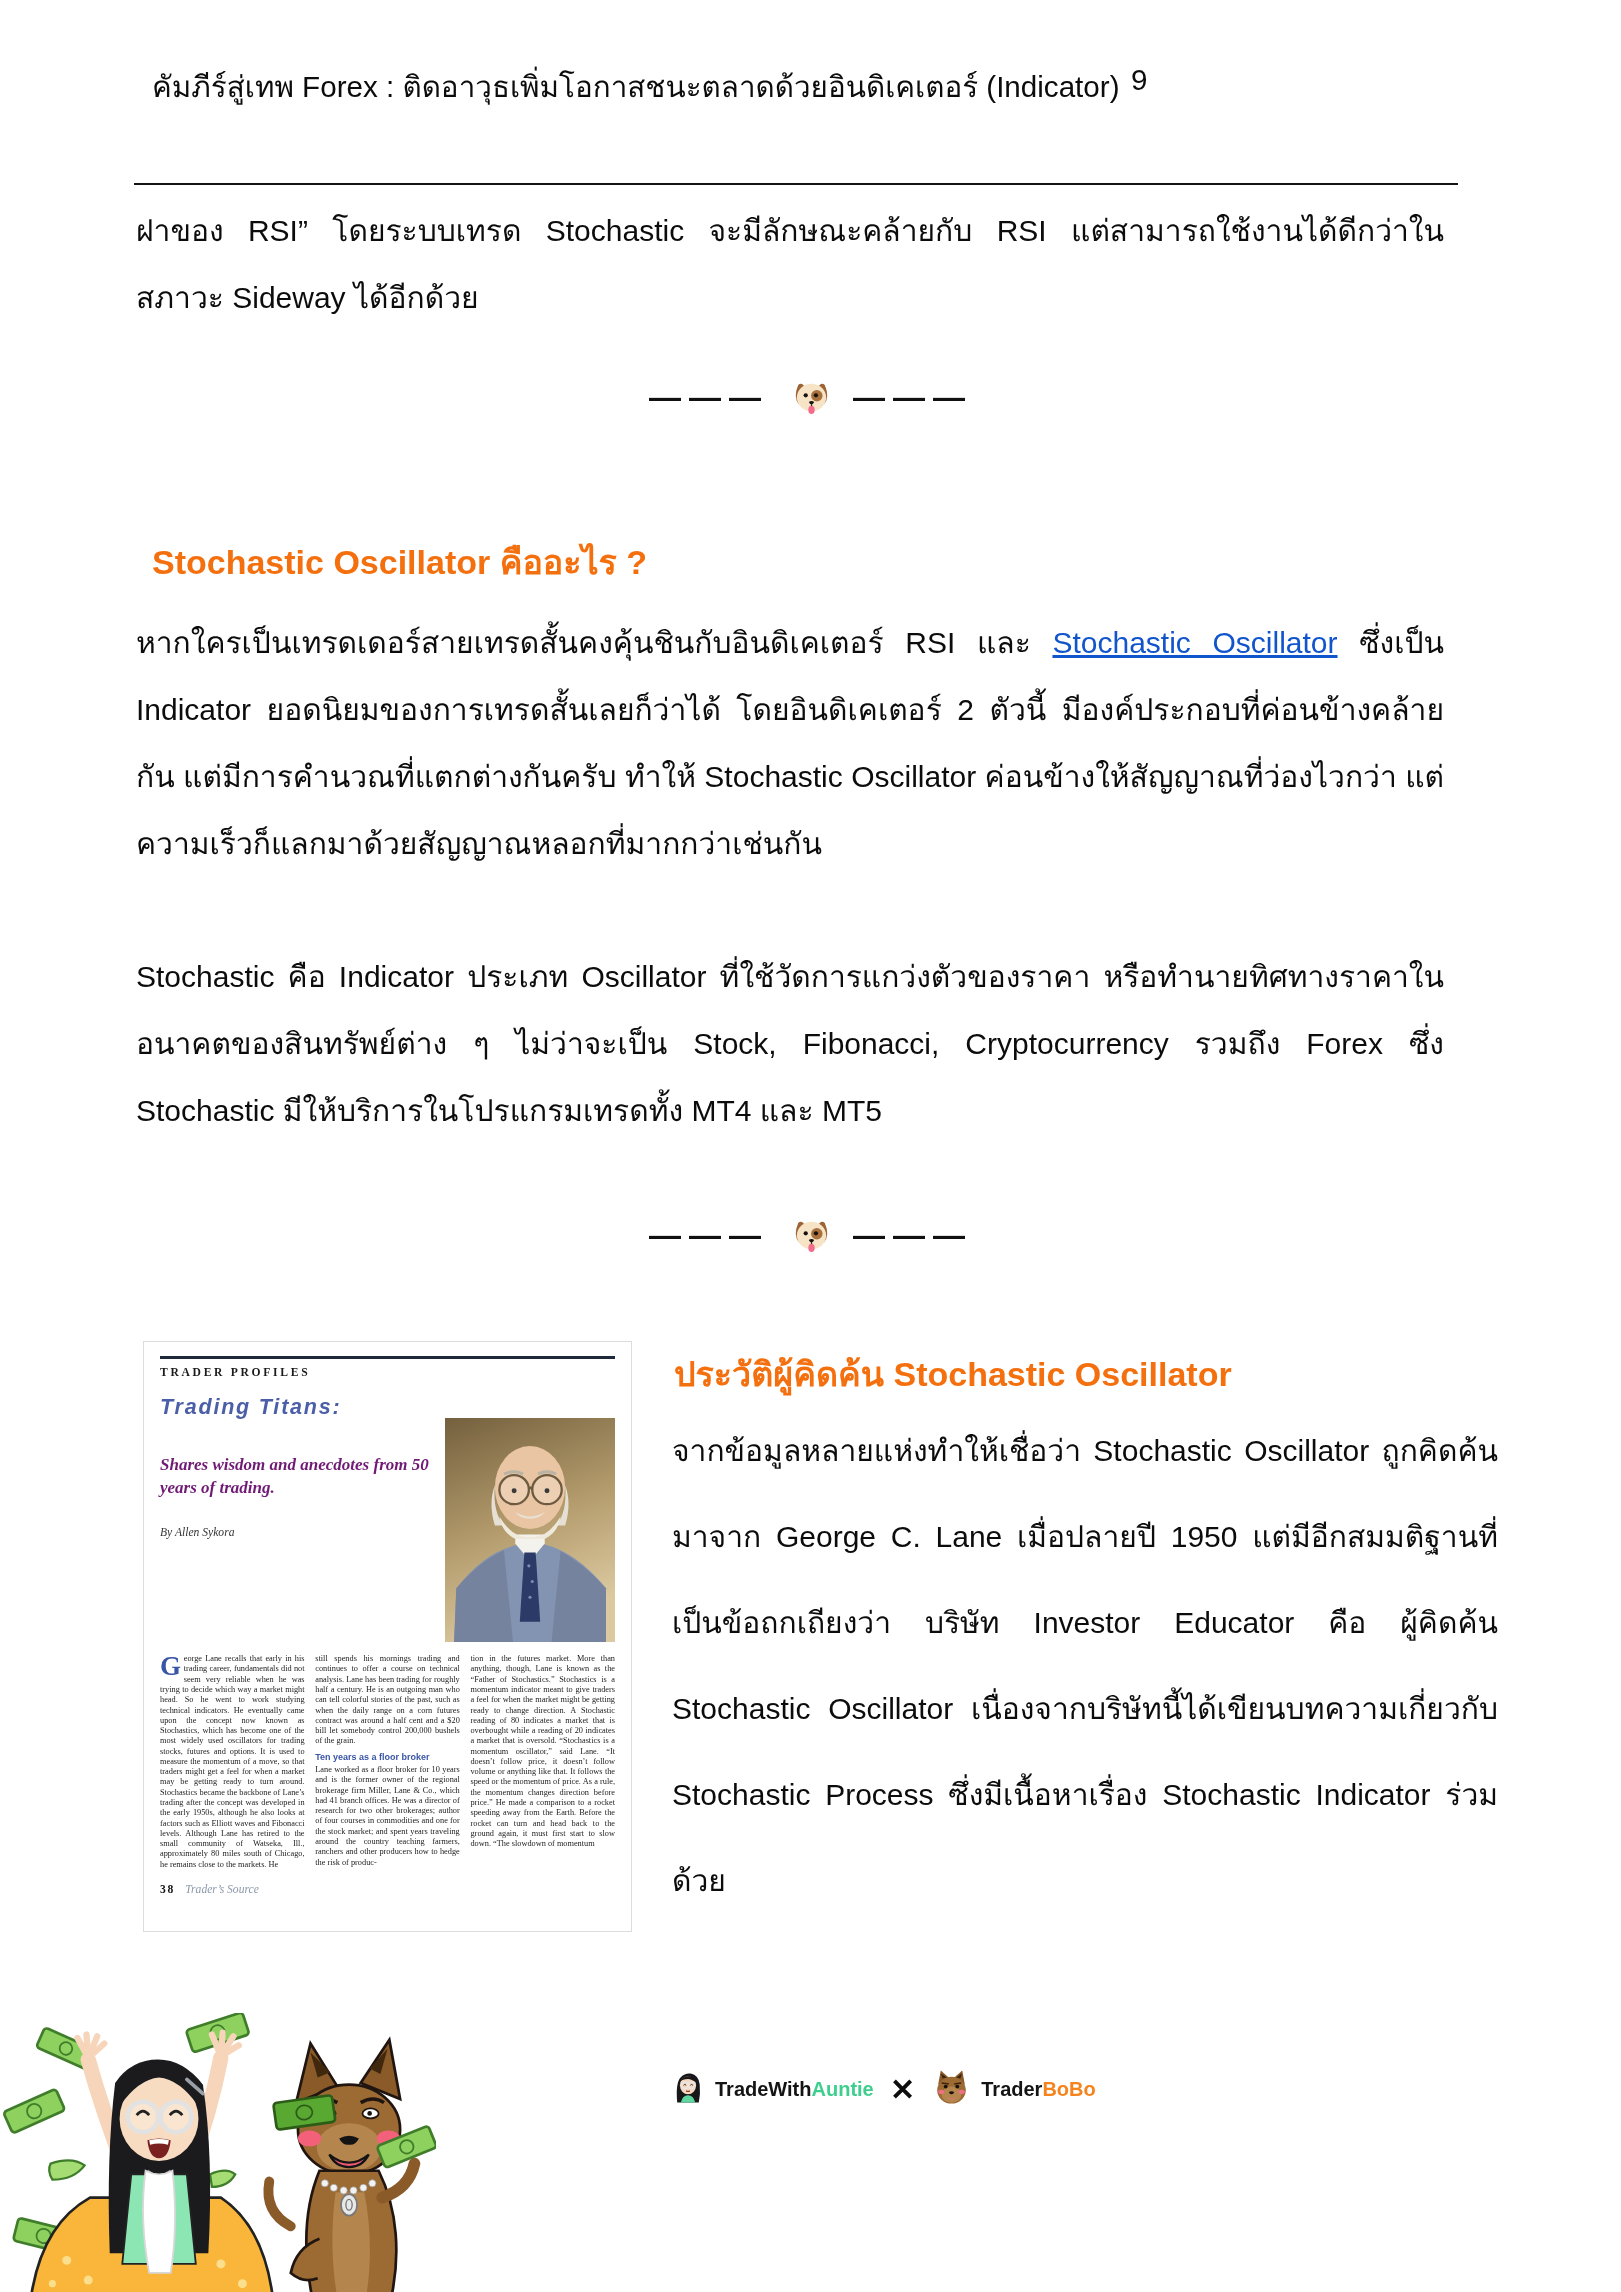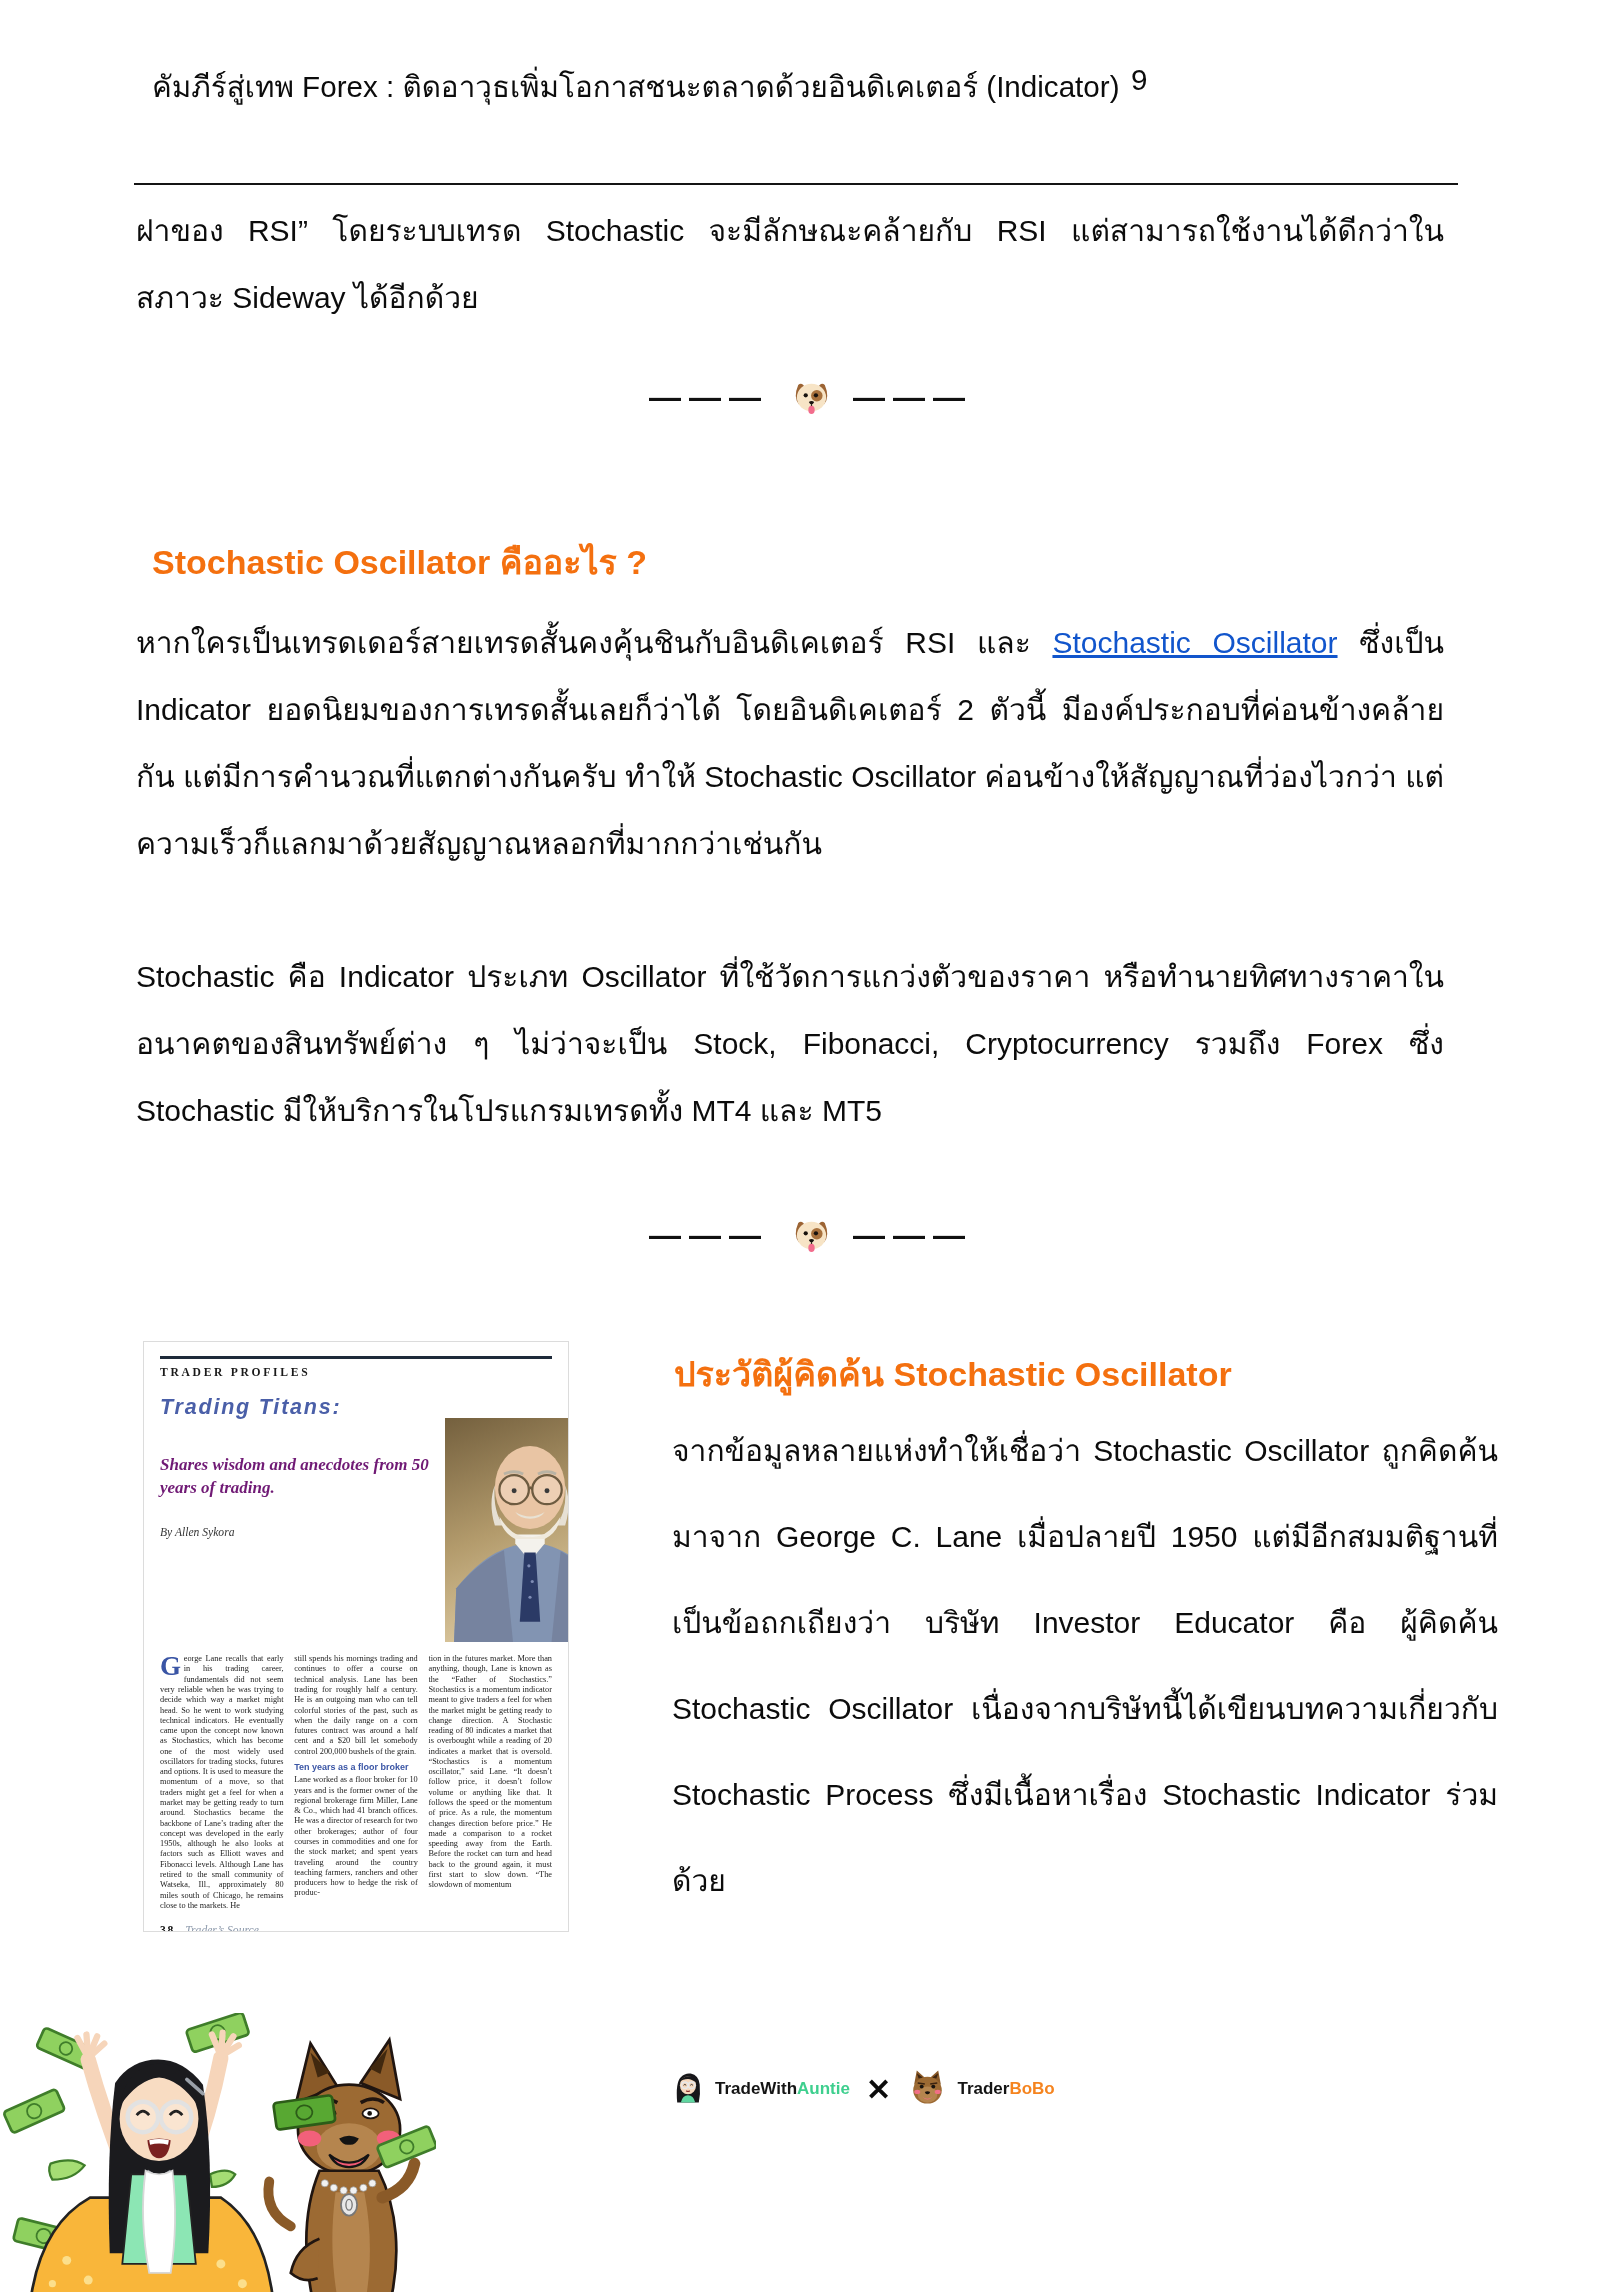--- a/index.html
+++ b/index.html
@@ -23,21 +23,21 @@
   .div-1{top:378px;}
   .div-2{top:1216px;}
   .dash{font-size:32px;font-weight:700;letter-spacing:8px;color:#111;}
   .div-icon{width:41px;height:39px;display:inline-block;}
   
   .h-orange{position:absolute;margin:16px;font-size:34px;font-weight:700;color:#F4700F;}
   .h-s1{left:136px;top:519px;}
   .h-s2{left:658px;top:1331px;}
   
   .magazine{
-    position:absolute;left:143px;top:1341px;width:426px;height:591px;box-sizing:border-box;
+    position:absolute;left:143px;top:1341px;width:489px;height:591px;box-sizing:border-box;
     background:#ffffff;border:0.9px solid #dcdcdc;padding:14.3px 16px 9px 16px;overflow:hidden;
     font-family:"Liberation Serif",serif;
   }
   .mag-topline{border-top:3.6px solid #1e2a3a;margin-bottom:6.3px;}
   .mag-kicker{font-size:11.6px;font-weight:700;letter-spacing:2.7px;color:#1a1a1a;}
   .mag-head{display:flex;gap:16px;margin-top:16px;}
   .mag-left{width:269px;flex:0 0 269px;}
   .mag-series{font-family:"Liberation Sans",sans-serif;font-style:italic;font-weight:700;font-size:21.5px;letter-spacing:1.8px;color:#4a5fa8;}
   .mag-title{font-family:"Liberation Sans",sans-serif;font-weight:700;font-size:36px;line-height:1.18;letter-spacing:1.8px;color:#111;margin-top:9px;}
   .mag-sub{font-style:italic;font-weight:700;font-size:17px;line-height:1.35;color:#701a75;margin-top:34px;}
@@ -46,21 +46,21 @@
   .mag-cols{display:flex;gap:10.7px;margin-top:12.5px;}
   .mag-col{flex:1;font-size:8.3px;line-height:1.24;text-align:justify;color:#1b1b1b;}
   .mag-subhead{font-family:"Liberation Sans",sans-serif;font-weight:700;font-size:9px;color:#3a55a5;margin:5.4px 0 1.8px 0;}
   .dropcap{float:left;font-weight:700;font-size:27px;line-height:22.4px;color:#3a55a5;margin:0.9px 2.7px 0 0;}
   .mag-footer{margin-top:12.5px;font-size:11.6px;}
   .mag-footer .nr{font-weight:700;letter-spacing:1.8px;color:#111;}
   .mag-footer .src{font-style:italic;color:#8b98aa;margin-left:7.2px;}
   
   .brandbar{position:absolute;left:670px;top:2067px;display:flex;align-items:center;gap:9px;}
   .avatar{display:inline-block;}
-  .brand-label{font-size:17px;font-weight:700;color:#141414;white-space:nowrap;}
+  .brand-label{font-size:20px;font-weight:700;color:#141414;white-space:nowrap;}
   .brand-label .green{color:#3ECF8E;}
   .brand-label .orange{color:#F5841F;}
   .brand-x{font-size:30px;font-weight:700;color:#0c0c0c;margin:0 7.2px;}
   
   .illustration{position:absolute;left:-5.4px;top:2013px;width:441px;height:285px;}
 </style>
 </head>
 <body>
 
 <div class="page">

